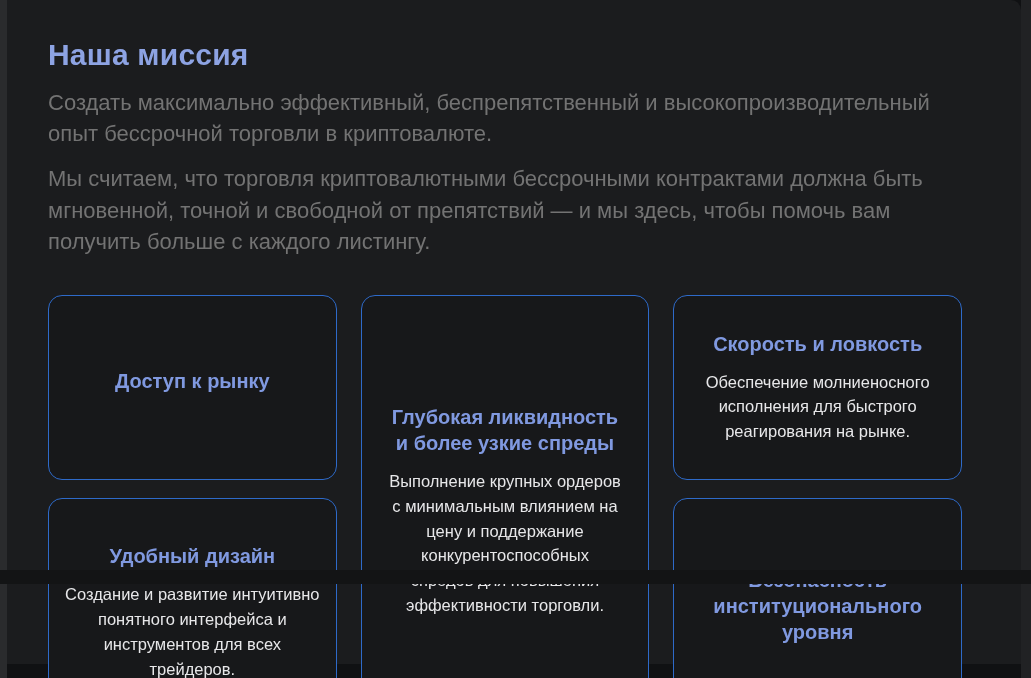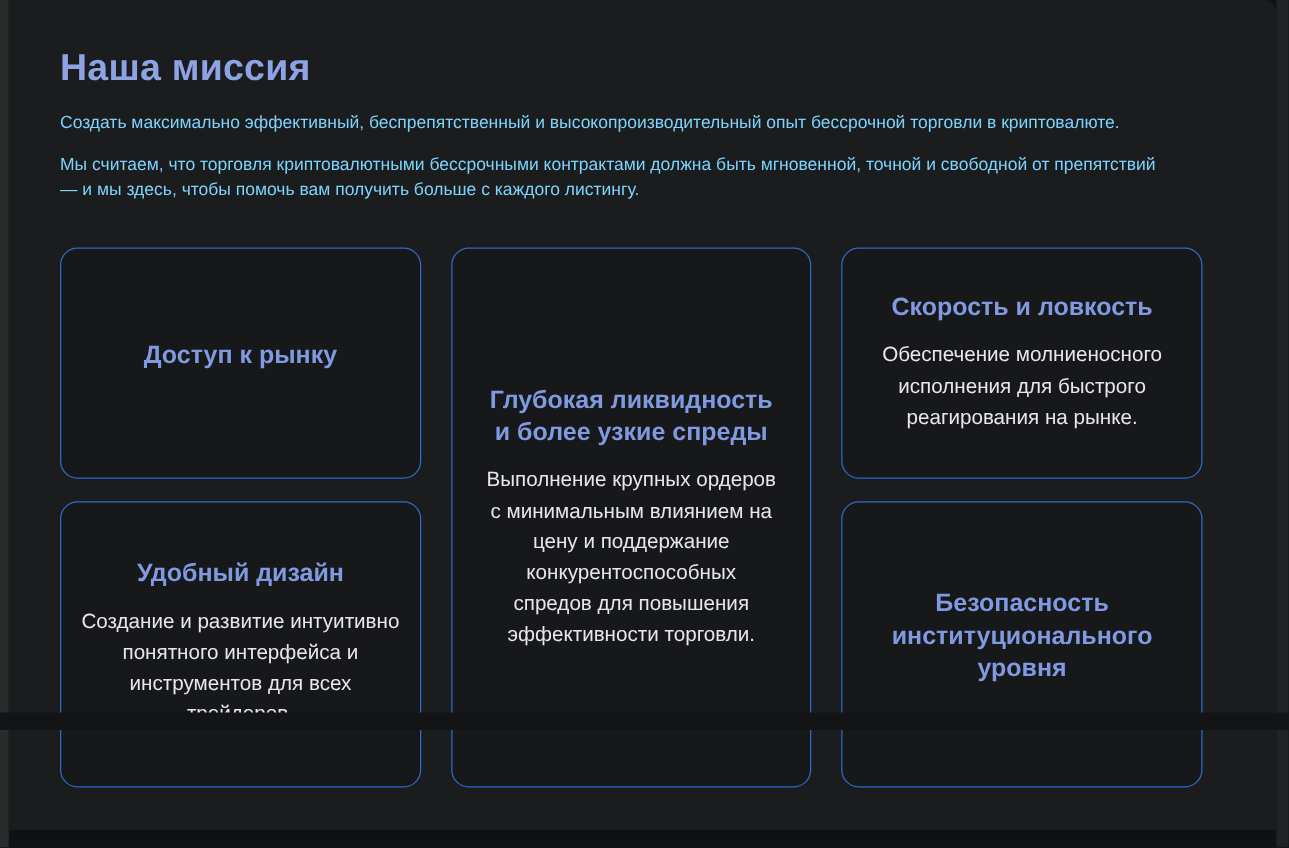--- a/index.html
+++ b/index.html
@@ -52,23 +52,23 @@
     margin: 38px 0 14px 0;
     font-size: 30px;
     line-height: 1.15;
     font-weight: bold;
     color: #8da3e3;
     letter-spacing: 0.2px;
   }
   .intro p {
     margin: 0 12px 14px 0;
     max-width: 884px;
-    font-size: 14px;
+    font-size: 22px;
     line-height: 1.43;
-    color: #7dd3fc;
+    color: #737373;
   }
   .cards-grid {
     margin-top: 37px;
     width: 914px;
     display: grid;
     grid-template-columns: repeat(3, 1fr);
     grid-template-rows: 185px 229px;
     column-gap: 24px;
     row-gap: 18px;
   }

